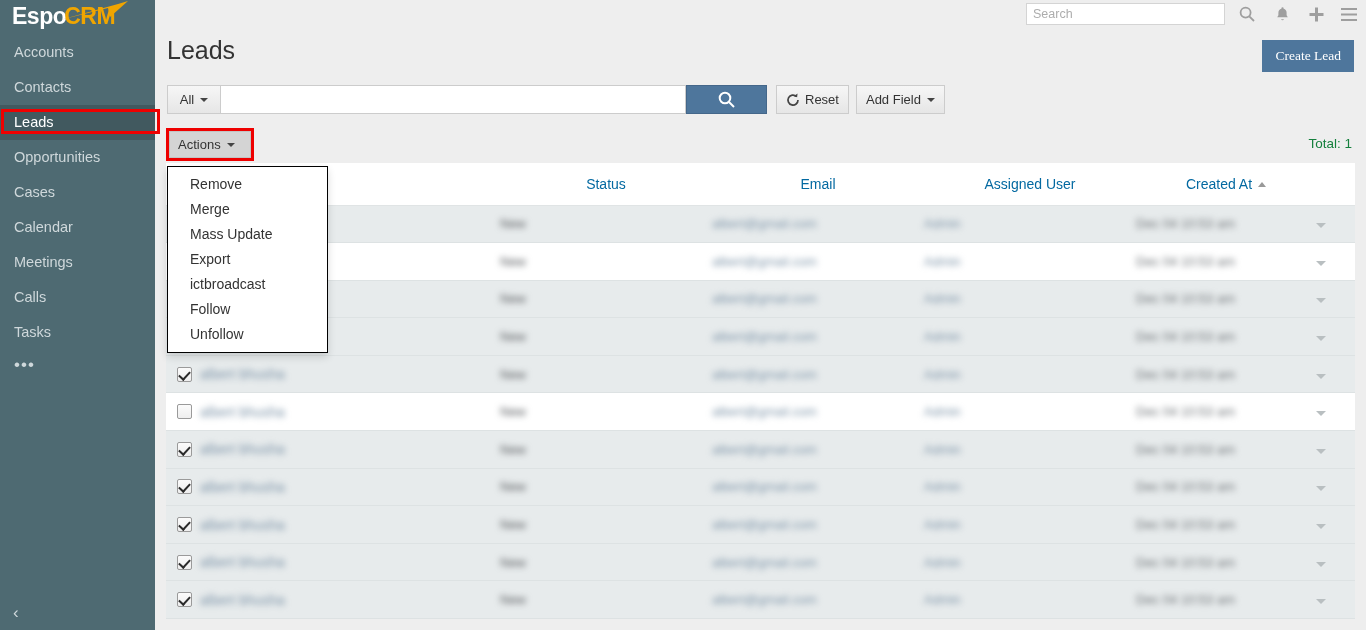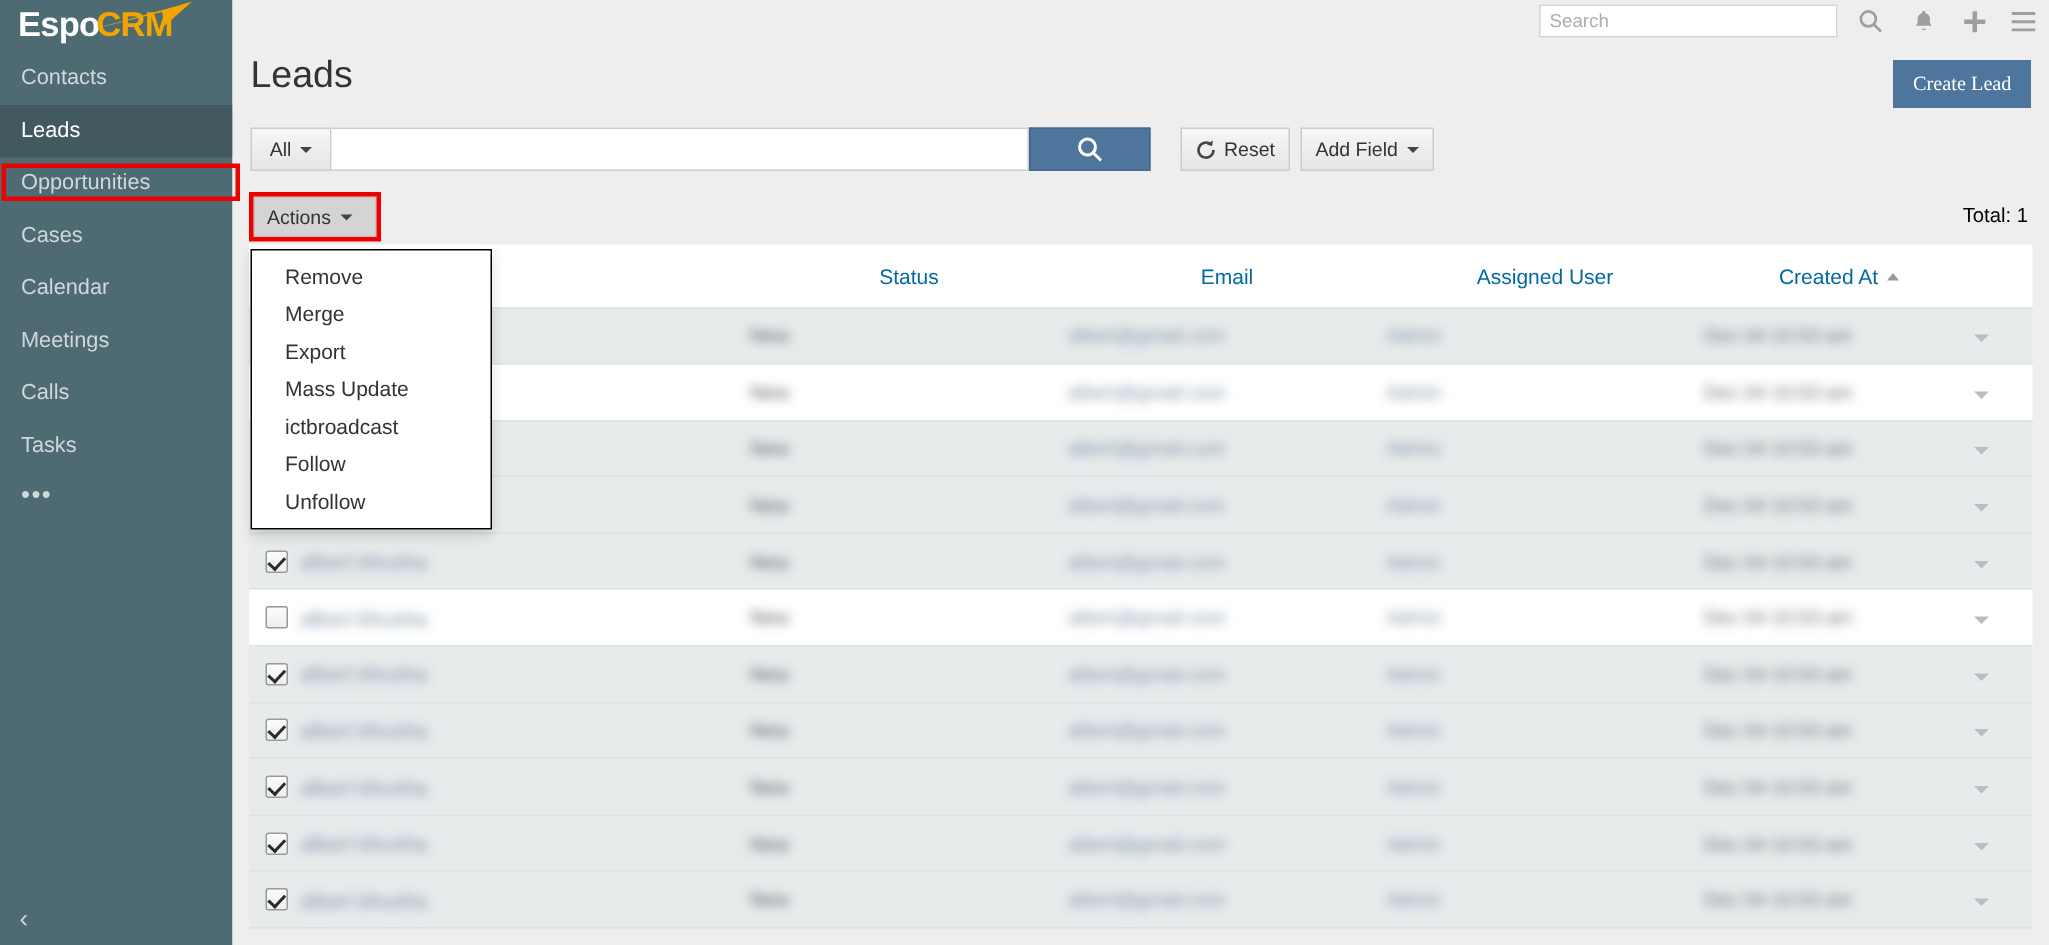--- a/index.html
+++ b/index.html
@@ -132,21 +132,21 @@
     background: #fff; outline: none;
     font-family: "Liberation Sans", sans-serif;
     font-size: 13px; padding: 0 8px; color: #333;
   }
   #filter-search-btn {
     width: 81px; height: 29px;
     background: #4e769c; border: 1px solid #44678a;
     color: #fff; cursor: pointer;
     display: flex; align-items: center; justify-content: center;
   }
-  #reset-btn { margin-left: 20px; }
+  #reset-btn { margin-left: 9px; }
   #add-field-btn { margin-left: 7px; }
   .reset-icon { margin-right: 5px; display: inline-flex; }
 
   
   #actions-wrap {
     position: absolute; left: 11px; top: 100px;
   }
   #actions-highlight {
     position: absolute; left: 0; top: 0;
     width: 88px; height: 33px;
@@ -159,21 +159,21 @@
     margin: 3px 0 0 3px;
     background: #d4d4d4;
     border: 1px solid #c3c3c3;
     font-size: 13px; color: #333;
     font-family: "Liberation Sans", sans-serif;
     cursor: pointer;
     display: flex; align-items: center; padding: 0 8px;
   }
   #total-count {
     position: absolute; right: 14px; top: 108px;
-    font-size: 13.5px; color: #000000;
+    font-size: 13.5px; color: #15803d;
   }
 
   
   #actions-menu {
     position: absolute; left: 167px; top: 166px;
     width: 161px;
     background: #ffffff;
     border: 1px solid #000000;
     box-shadow: 0 4px 8px rgba(0,0,0,.14);
     padding: 5px 0;
@@ -268,20 +268,21 @@
 <div id="app">
 
   <div id="sidebar">
     <div id="logo">
       <span class="logo-espo">Espo</span><span class="logo-crm">CRM</span>
       <svg class="logo-swoosh" viewBox="0 0 72 24">
         <path d="M2 19 L60 3 L70 0 L52 16 L50 7 Z" fill="#f0a500"></path>
       </svg>
     </div>
     <nav class="nav-list" id="nav-list">
+        <a class="nav-item">Accounts</a>
         <a class="nav-item">Contacts</a>
         <a class="nav-item active">Leads</a>
         <a class="nav-item">Opportunities</a>
         <a class="nav-item">Cases</a>
         <a class="nav-item">Calendar</a>
         <a class="nav-item">Meetings</a>
         <a class="nav-item">Calls</a>
         <a class="nav-item">Tasks</a>
       </nav>
     <div class="nav-more">•••</div>
@@ -497,21 +498,21 @@
               <td class="c-caret"><span class="row-caret"></span></td>
             </tr>
           </tbody>
       </table>
     </div>
   </div>
 
   <div id="actions-menu">
       <a class="menu-item">Remove</a>
       <a class="menu-item">Merge</a>
+      <a class="menu-item">Mass Update</a>
       <a class="menu-item">Export</a>
-      <a class="menu-item">Mass Update</a>
       <a class="menu-item highlighted">ictbroadcast</a>
       <a class="menu-item">Follow</a>
       <a class="menu-item">Unfollow</a>
     </div>
   <div id="menu-highlight"></div>
 
 </div>
 
 </body></html>

